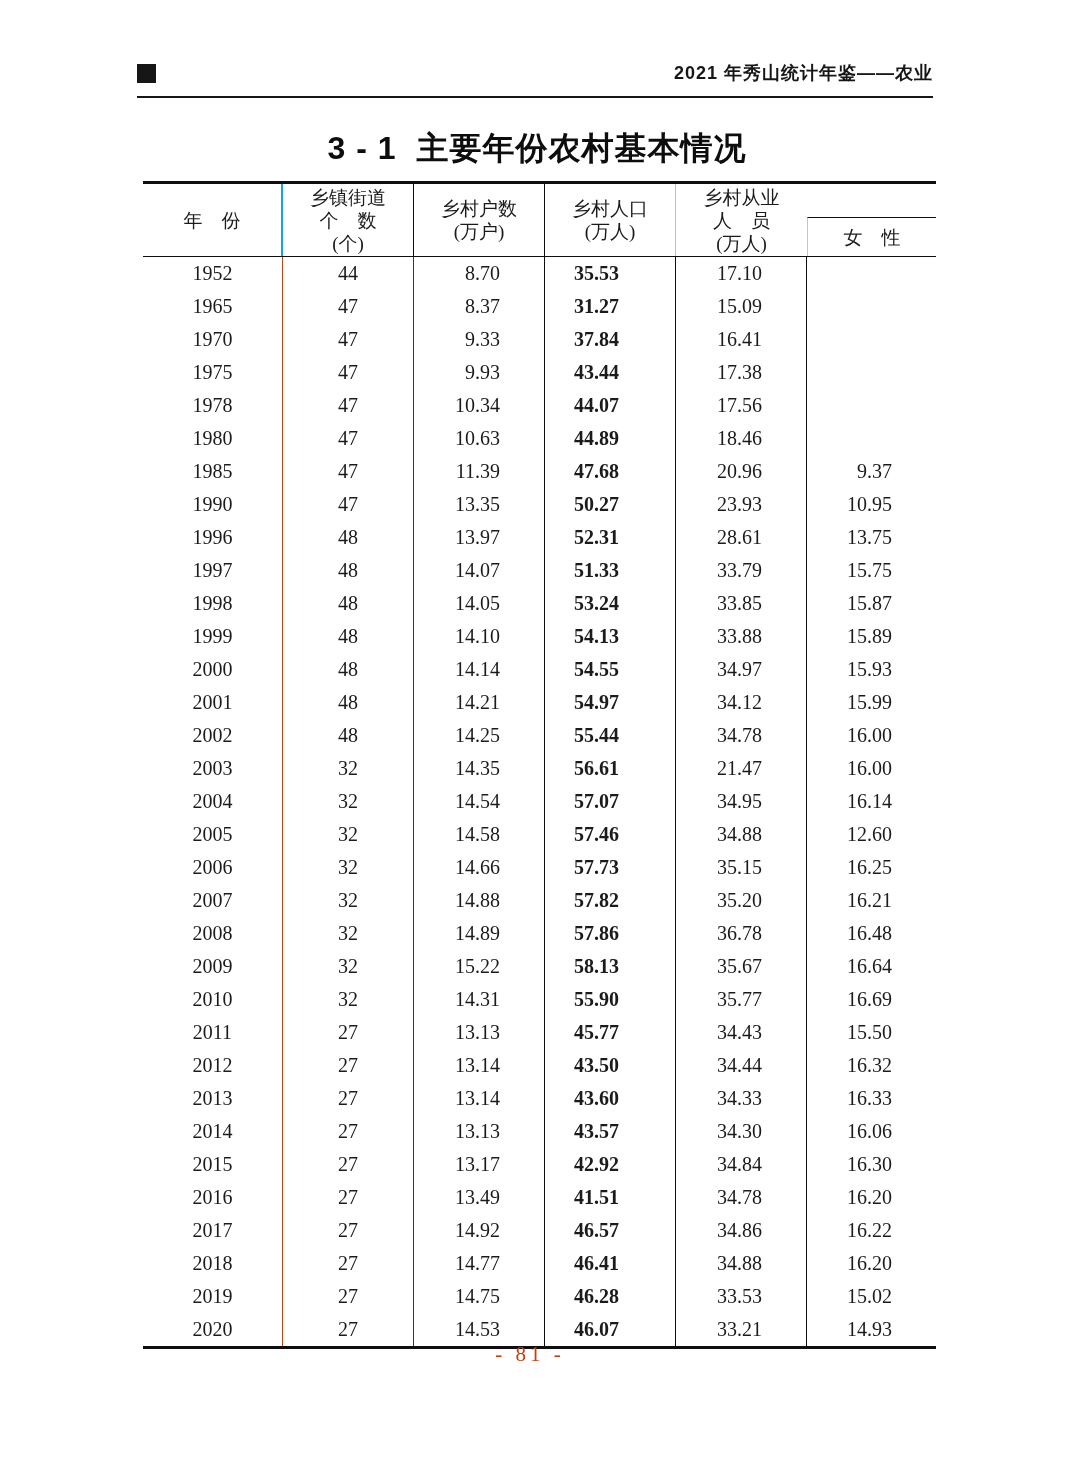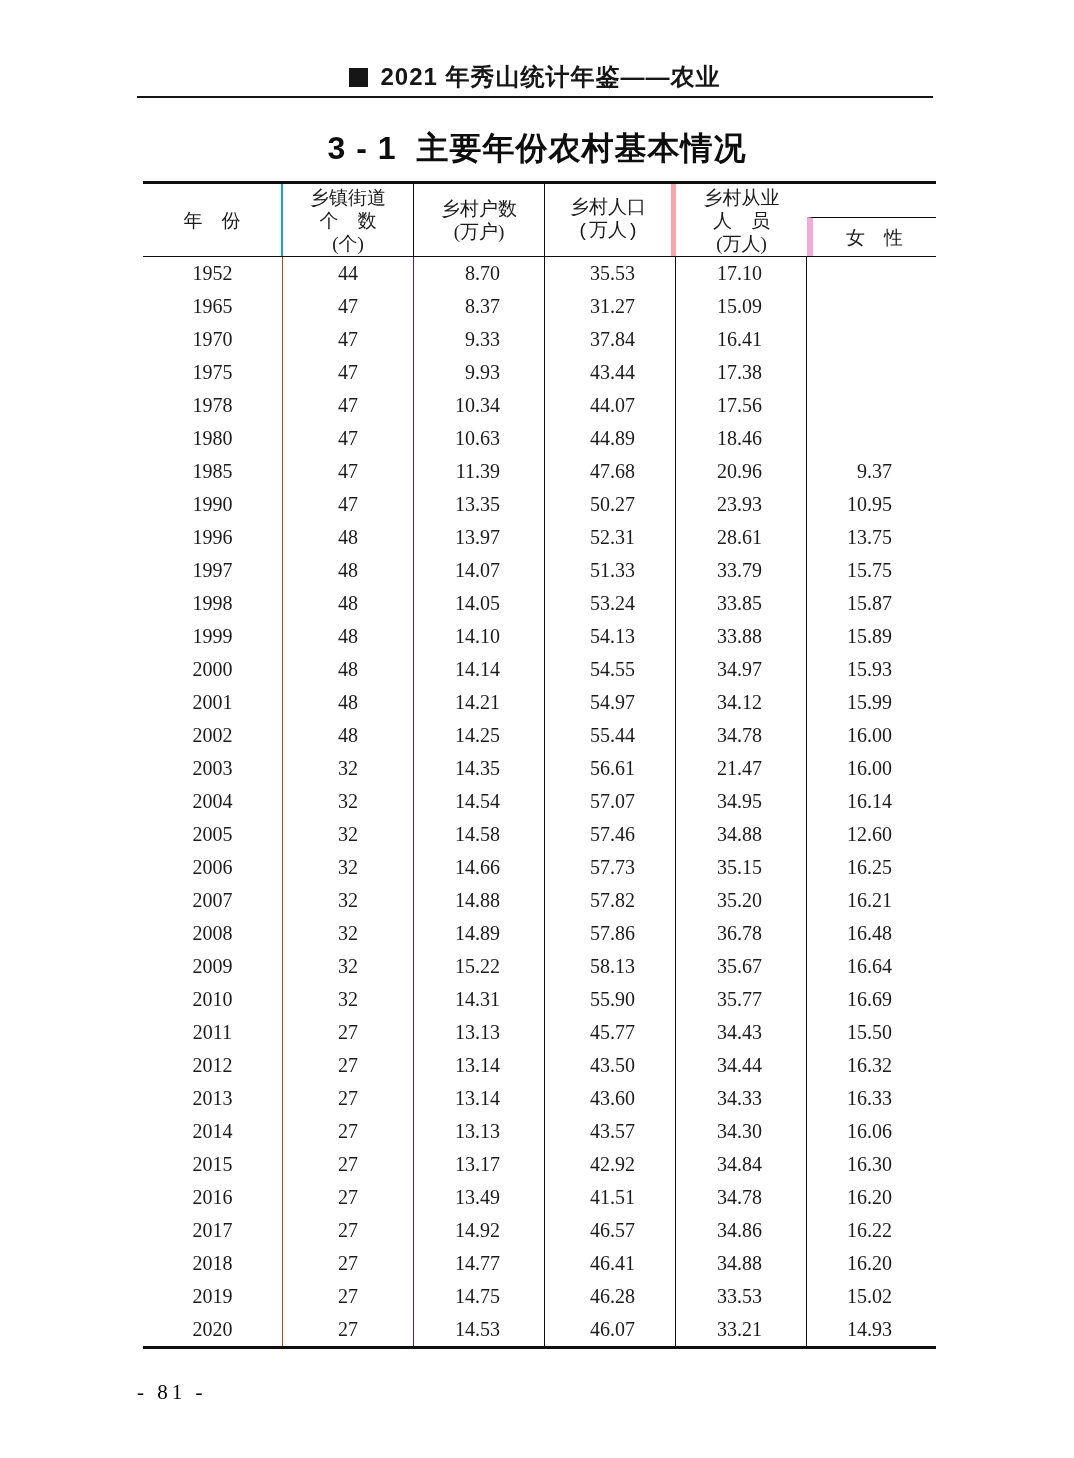--- a/index.html
+++ b/index.html
@@ -13,25 +13,25 @@
     overflow: hidden;
   }
 
   
   .page-header {
     position: absolute;
     top: 61px;
     left: 137px;
     width: 796px;
     display: flex;
-    justify-content: center;
+    justify-content: space-between;
     align-items: center;
     gap: 12px;
     font-family: "Liberation Sans", sans-serif;
-    font-size: 24px;
+    font-size: 18px;
     font-weight: 600;
     color: #161616;
     letter-spacing: 1px;
   }
   .square-icon {
     width: 19px;
     height: 19px;
     background: #161616;
     flex: 0 0 auto;
   }
@@ -82,56 +82,56 @@
     justify-content: center;
     align-items: center;
     text-align: center;
     font-size: 19px;
     line-height: 23px;
     white-space: pre-line;
   }
   .hc0 { width: 140px; border-right: 2px solid #0ea5e9; }
   .hc1 { width: 131px; border-right: 1px solid #0e0e0e; }
   .hc2 { width: 131px; border-right: 1px solid #0e0e0e; }
-  .hc3 { width: 131px; border-right: 5px solid #fca5a5; font-family: Liberation Mono, monospace; }
+  .hc3 { width: 131px; border-right: 1px solid #fca5a5; }
   .hc4 { width: 131px; }
   .hc5 {
     width: 129px;
     align-self: flex-end;
     height: 39px;
-    border-left: 6px solid #f9a8d4;
+    border-left: 1px solid #f9a8d4;
     border-top: 1px solid #0e0e0e;
   }
 
   .tbody { border-bottom: 3px solid #0e0e0e; }
   .trow { display: flex; height: 33px; }
   .cell {
     box-sizing: border-box;
     font-size: 20px;
     display: flex;
     align-items: center;
     white-space: pre;
   }
   .col0 { width: 140px; border-right: 1px solid #c2410c; justify-content: center; }
   .col1 { width: 131px; border-right: 1px solid #4c1d95; justify-content: center; }
   .col2 { width: 131px; border-right: 1px solid #0e0e0e; justify-content: flex-end; padding-right: 44px; }
-  .col3 { width: 131px; border-right: 1px solid #0e0e0e; justify-content: flex-end; padding-right: 40px; }
+  .col3 { width: 131px; border-right: 1px solid #0e0e0e; justify-content: flex-end; padding-right: 56px; font-weight: bold; }
   .col4 { width: 131px; border-right: 1px solid #0e0e0e; justify-content: flex-end; padding-right: 44px; }
   .col5 { width: 129px; justify-content: flex-end; padding-right: 44px; }
 
   
   .page-number {
     position: absolute;
-    top: 1380px;
+    top: 1342px;
     left: 137px;
     width: 786px;
-    text-align: left;
+    text-align: center;
     font-size: 21px;
     letter-spacing: 4px;
-    color: #000000;
+    color: #c2410c;
     white-space: pre;
   }
 </style>
 </head>
 <body>
 
 <div class="page-header">
   <span class="square-icon"></span>
   <span>2021 年秀山统计年鉴——农业</span>
 </div>

